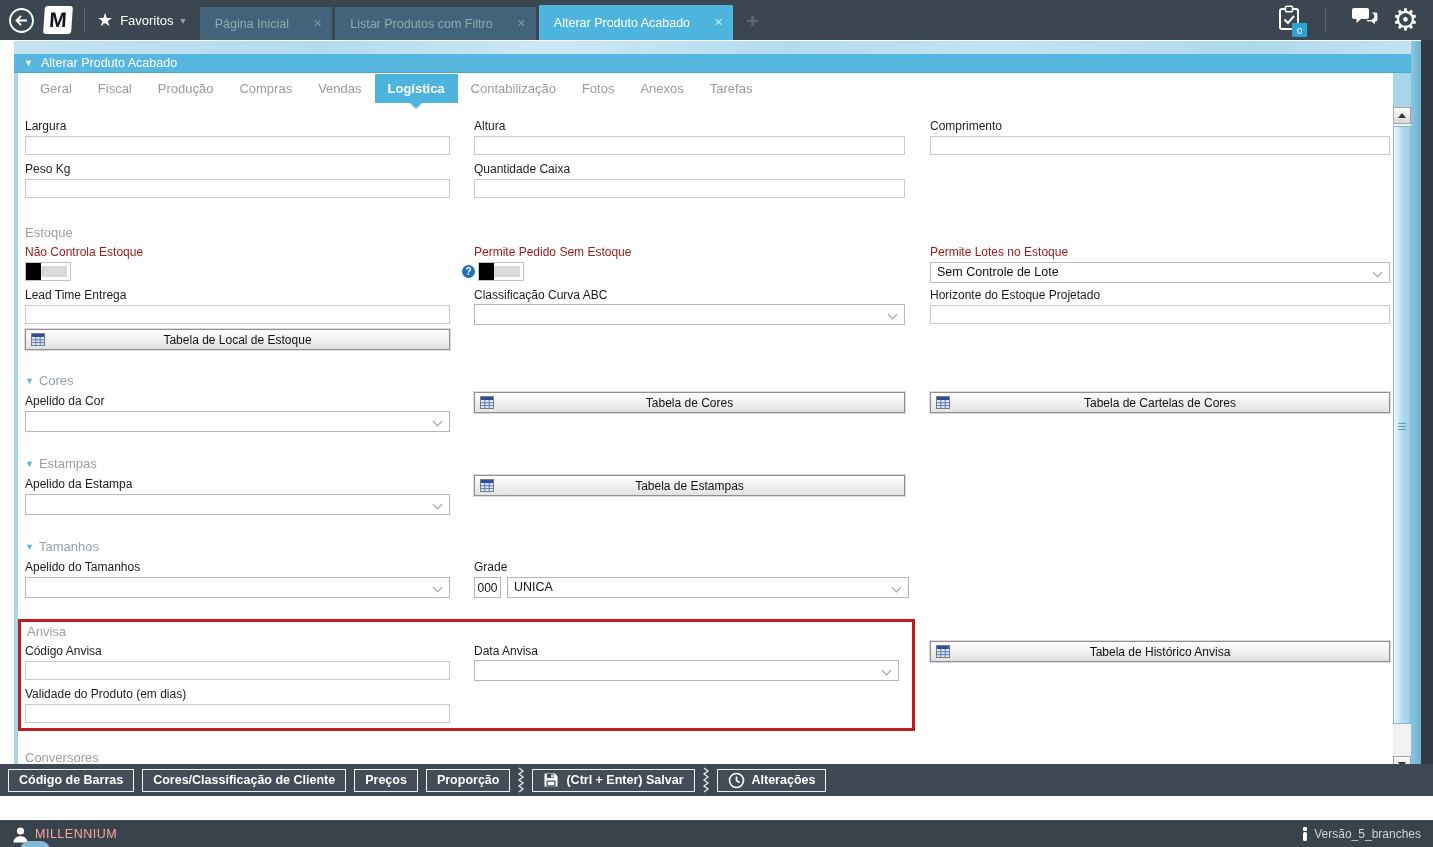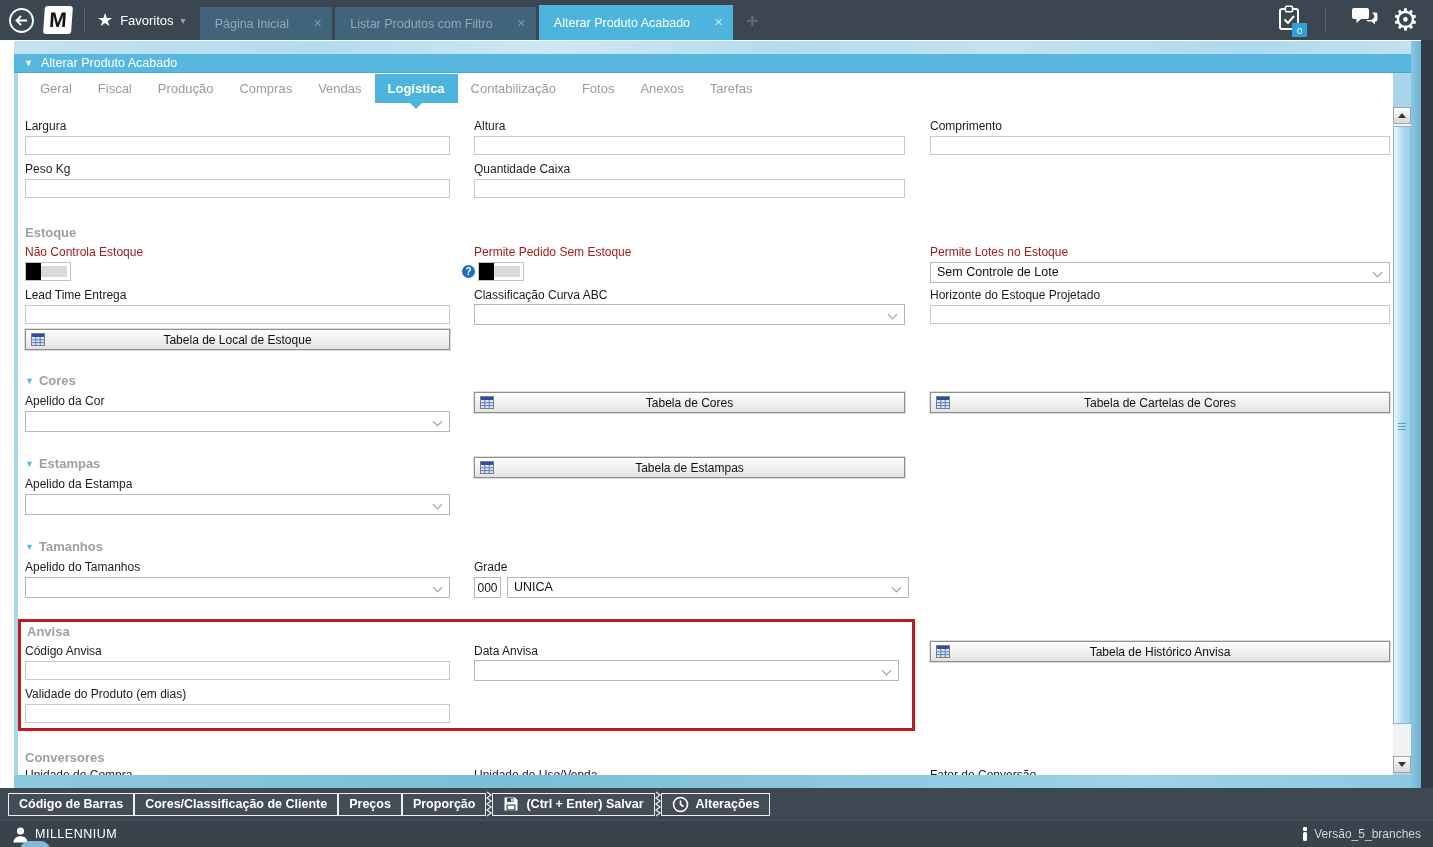--- a/index.html
+++ b/index.html
@@ -40,21 +40,21 @@
   .white { position:absolute; top:32px; left:4px; width:1375px; height:702px; background:#fff; overflow:hidden; }
   .navtabs { position:absolute; top:0; left:0; right:0; height:31px; display:flex; align-items:center; padding-left:9px; font-size:13px; color:#9a9a9a; }
   .ntab { padding:0 13px; height:29px; line-height:29px; cursor:pointer; white-space:nowrap; }
   .ntab.active { background:#4db5dd; color:#fff; font-weight:bold; position:relative; }
   .ntab.active::after { content:""; position:absolute; left:50%; margin-left:-6px; top:29px; border:6px solid transparent; border-top:6px solid #4db5dd; border-bottom:none; }
   .c1 { left:7px;   width:425px; }
   .c2 { left:456px; width:431px; }
   .c3 { left:912px; width:460px; }
   .lbl  { position:absolute; font-size:12px; color:#1c1c1c; white-space:nowrap; }
   .rlbl { position:absolute; font-size:12px; color:#a01d1d; white-space:nowrap; }
-  .stitle { position:absolute; font-weight:bold; font-size:13px; color:#9aa0a6; display:flex; align-items:center; gap:5px; }
+  .stitle { position:absolute; font-weight:normal; font-size:13px; color:#9aa0a6; display:flex; align-items:center; gap:5px; }
   .stitle .btri { color:#5fb9df; font-size:9px; cursor:pointer; }
   .inp { position:absolute; height:19px; background:#fff; border:1px solid #c9c9c9; }
   .select { position:absolute; height:21px; background:#fff; border:1px solid #b6b6b6; font-size:12.5px; color:#111; line-height:19px; padding-left:6px; cursor:pointer; }
   .chev { position:absolute; right:8px; top:6px; width:7px; height:7px; border-right:1.4px solid #999; border-bottom:1.4px solid #999; transform:rotate(45deg); }
   .tblbtn { position:absolute; height:21px; background:linear-gradient(#ffffff,#e2e2e2); border:1px solid #8f8f8f; outline:1px solid #dcdcdc; font-size:12px; color:#111; display:flex; align-items:center; justify-content:center; cursor:pointer; }
   .tblbtn svg { position:absolute; left:5px; top:3px; }
   .toggle { position:absolute; width:46px; height:19px; background:#fff; border:1px solid #c2c2c2; display:flex; cursor:pointer; }
   .knob { width:15px; height:100%; background:#000; flex:none; }
   .track { flex:1; background:#d9d9d9; margin:3px 3px 3px 0; }
   .help { position:absolute; width:13px; height:13px; border-radius:50%; background:#1d6fc0; color:#fff; font-size:10px; font-weight:bold; display:flex; align-items:center; justify-content:center; cursor:pointer; }
@@ -65,25 +65,25 @@
   .sbar { position:absolute; top:66px; right:10px; width:18px; height:666px; background:#f2f2f2; }
   .sb-btn { position:absolute; left:0; width:18px; height:17px; background:linear-gradient(#fbfbfb,#d8d8d8); border:1px solid #9fa6ab; display:flex; align-items:center; justify-content:center; cursor:pointer; }
   .sb-up { top:0; } .sb-down { bottom:0; }
   .tri-up   { width:0; height:0; border:4px solid transparent; border-bottom:5px solid #333; margin-top:-4px; }
   .tri-down { width:0; height:0; border:4px solid transparent; border-top:5px solid #333; margin-bottom:-4px; }
   .sb-thumb { position:absolute; left:0; top:19px; width:18px; height:598px; background:linear-gradient(90deg,#eef8fd,#a8d8ee 60%,#9bd1ea); border:1px solid #86b7d0; cursor:pointer; }
   .grip { position:absolute; left:4px; top:296px; width:8px; height:8px;
     background:repeating-linear-gradient(#5f9cbc 0 1px, transparent 1px 3px); }
 
   
-  .toolbar { position:absolute; left:0; top:788px; width:100%; height:32px; background:#3e4852; display:flex; align-items:center; padding-left:8px; }
+  .toolbar { position:absolute; left:0; top:764px; width:100%; height:32px; background:#3e4852; display:flex; align-items:center; padding-left:8px; gap:8px; }
   .tbtn { height:23px; border:1px solid #eef1f3; color:#fff; font-weight:bold; font-size:12.5px; padding:0 10px; display:flex; align-items:center; gap:7px; cursor:pointer; background:rgba(255,255,255,.03); white-space:nowrap; }
   .zig { flex:none; margin:0 -1px; }
   .statusbar { position:absolute; left:0; top:820px; width:100%; height:27px; background:#39434c; border-top:1px solid #444f59; display:flex; align-items:center; padding:0 12px; }
-  .user { display:flex; align-items:center; gap:6px; color:#ffffff; font-size:12.5px; letter-spacing:.5px; }
+  .user { display:flex; align-items:center; gap:6px; color:#fca5a5; font-size:12.5px; letter-spacing:.5px; }
   .version { margin-left:auto; display:flex; align-items:center; gap:7px; color:#ccd4da; font-size:12px; }
   .info-ic { display:flex; flex-direction:column; align-items:center; gap:1.5px; }
   .info-ic .dot { width:3.5px; height:3.5px; background:#fff; border-radius:1px; }
   .info-ic .stem { width:4.5px; height:9px; background:#fff; border-radius:1.5px; }
   .peek { position:absolute; left:20px; top:841px; width:30px; height:9px; border-radius:15px 15px 0 0; background:#83b9d5; }
 </style>
 </head>
 <body>
 
 <div class="app">
@@ -238,21 +238,21 @@
       </div>
 
       <span class="stitle c1" style="top:383px">
         <span class="btri">▼</span>
         <span>Estampas</span>
       </span>
       <span class="lbl c1" style="top:404px">Apelido da Estampa</span>
       <div class="select c1" style="top:421px">
         <span class="chev"></span>
       </div>
-      <div class="tblbtn c2" style="top:384px">
+      <div class="tblbtn c2" style="top:402px">
         <svg width="14" height="13" viewBox="0 0 14 13">
           <rect x="0.5" y="0.5" width="13" height="12" fill="#dfe8f5" stroke="#7c7c7c"></rect>
           <rect x="1" y="1" width="12" height="3" fill="#2f4f9e"></rect>
           <path d="M4.8 4v8.5 M9.2 4v8.5 M1 6.8h12 M1 9.6h12" stroke="#5b79c2" stroke-width="1" fill="none"></path>
         </svg>
         <span>Tabela de Estampas</span>
       </div>
 
       <span class="stitle c1" style="top:466px">
         <span class="btri">▼</span>

